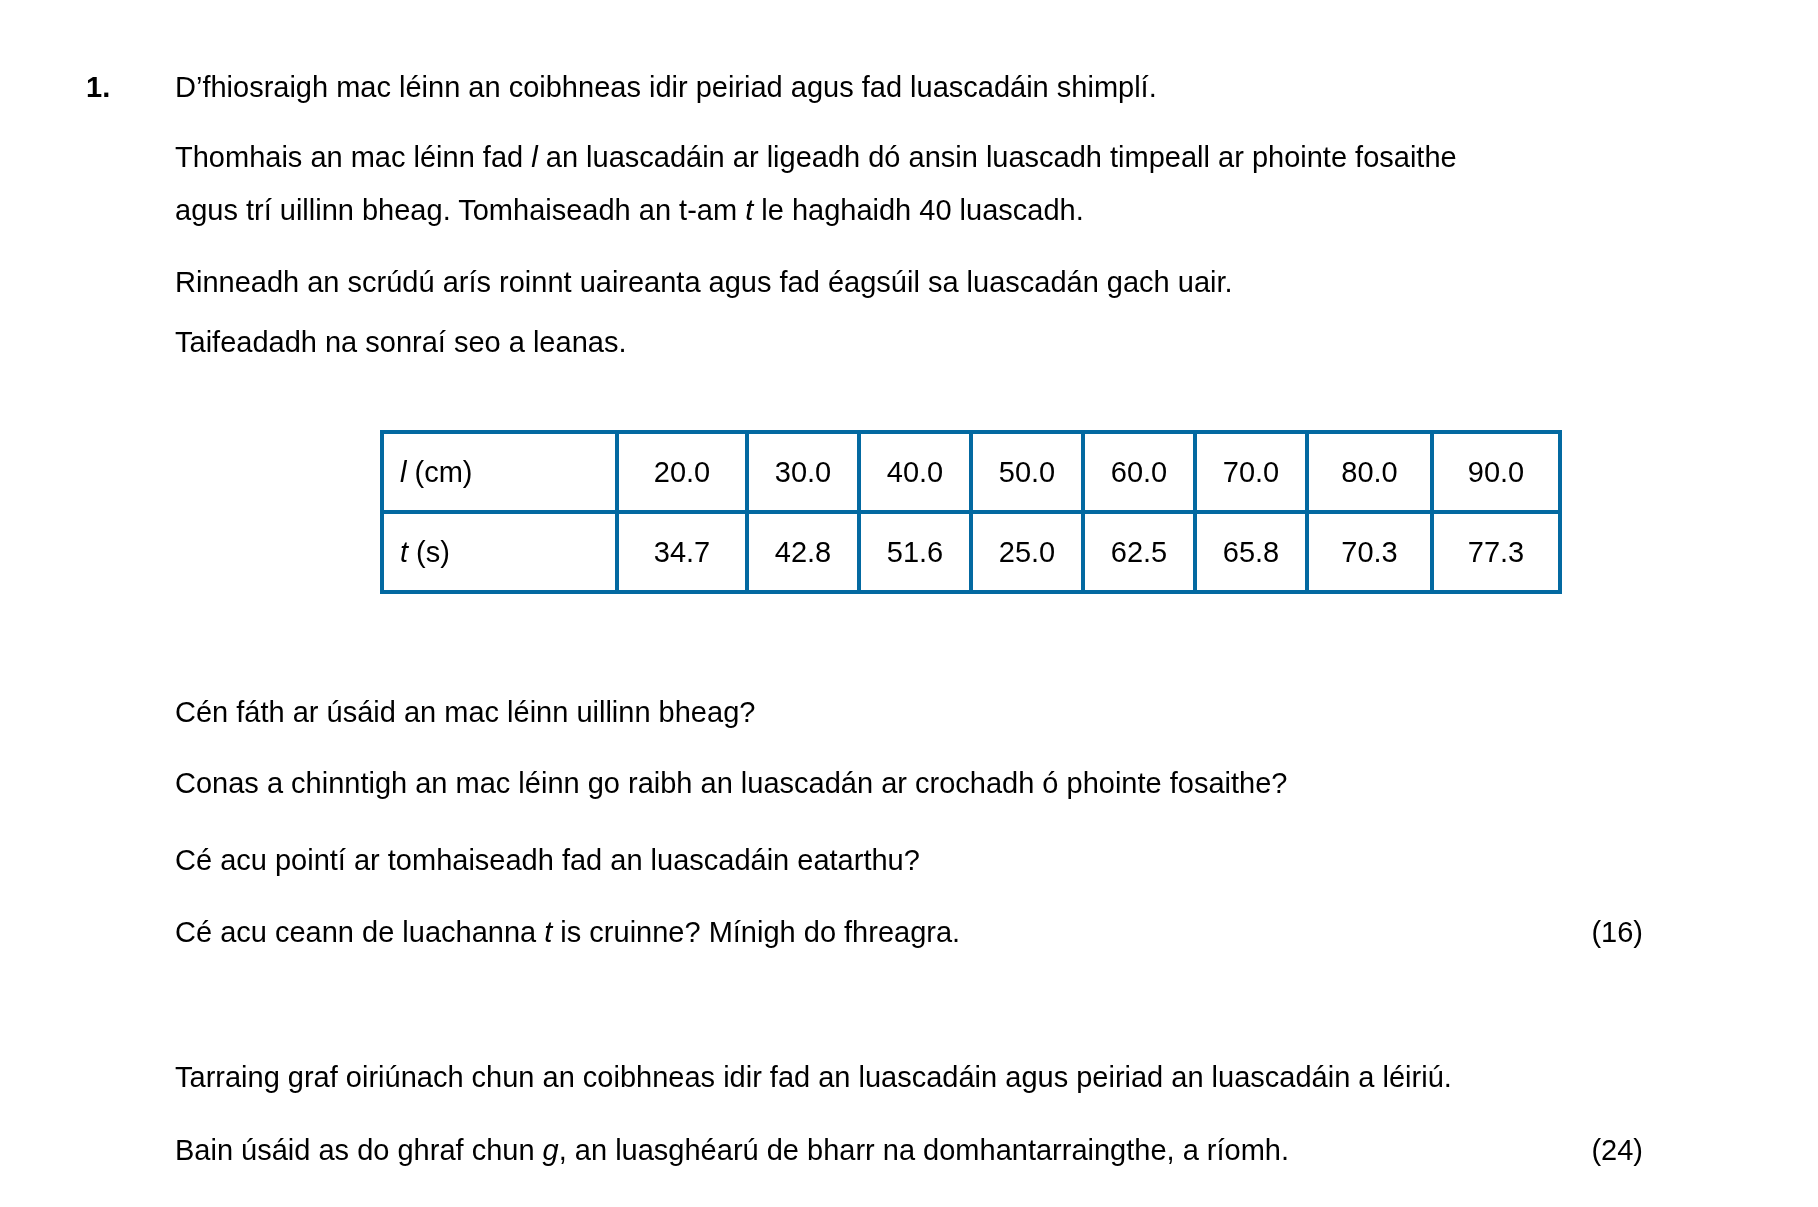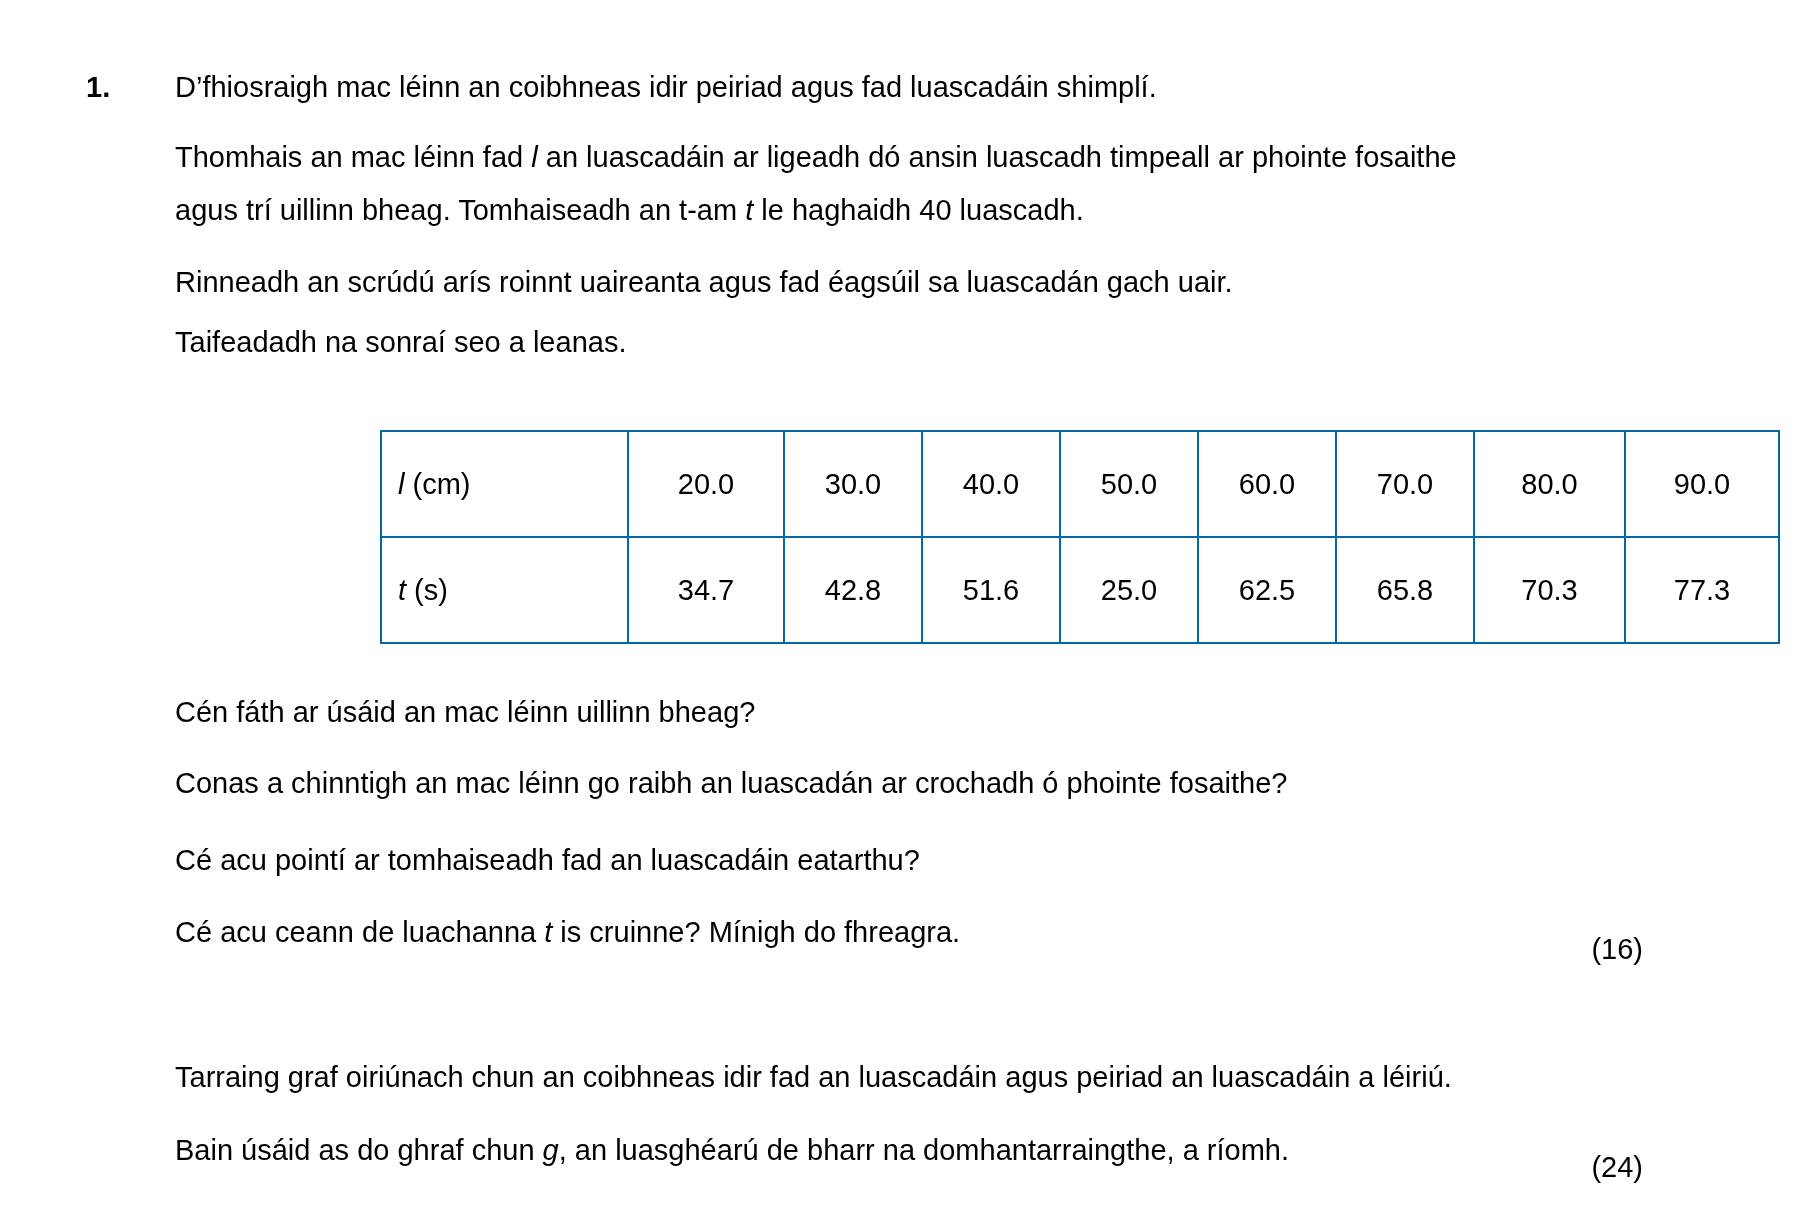--- a/index.html
+++ b/index.html
@@ -13,29 +13,28 @@
     font-size: 29px; line-height: 36px; white-space: nowrap;
     transform: translateY(-50%);
   }
   .qnum {
     position: absolute; left: 86px; top: 87px; transform: translateY(-50%);
     font-size: 29px; font-weight: bold; line-height: 36px;
   }
   .mark {
     position: absolute; right: 175px; font-size: 29px; line-height: 36px;
     transform: translateY(-50%);
-    margin-top: 17px;
   }
   em { font-style: italic; }
   table.data {
     position: absolute; left: 380px; top: 430px;
     border-collapse: collapse; font-size: 29px;
   }
   table.data td {
-    border: 2px solid #0369a1; height: 68px; padding: 18px; text-align: center;
+    border: 4px solid #0369a1; height: 68px; padding: 4px; text-align: center;
   }
   table.data td.head { text-align: left; padding-left: 16px; width: 211px; }
   .c1 { width: 118px; border-radius: 14px; } .c2 { width: 100px; } .c3 { width: 100px; } .c4 { width: 100px; margin-top: 30px; }
   .c5 { width: 100px; border-radius: 30px; } .c6 { width: 100px; } .c7 { width: 113px; } .c8 { width: 116px; }
 </style>
 </head>
 <body>
 
 <div class="qnum">1.</div>
 

